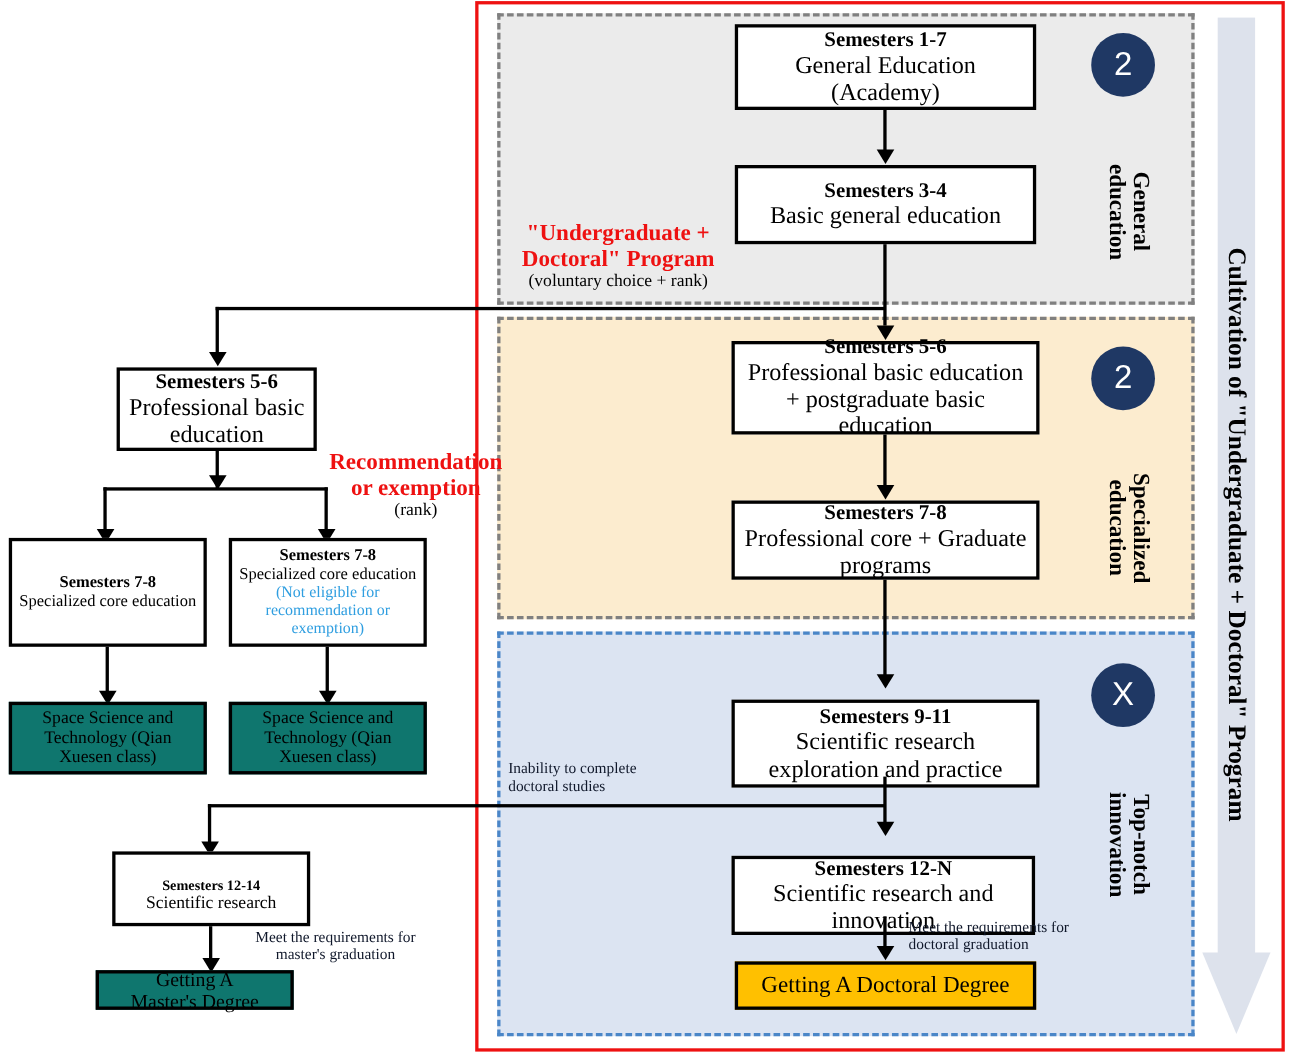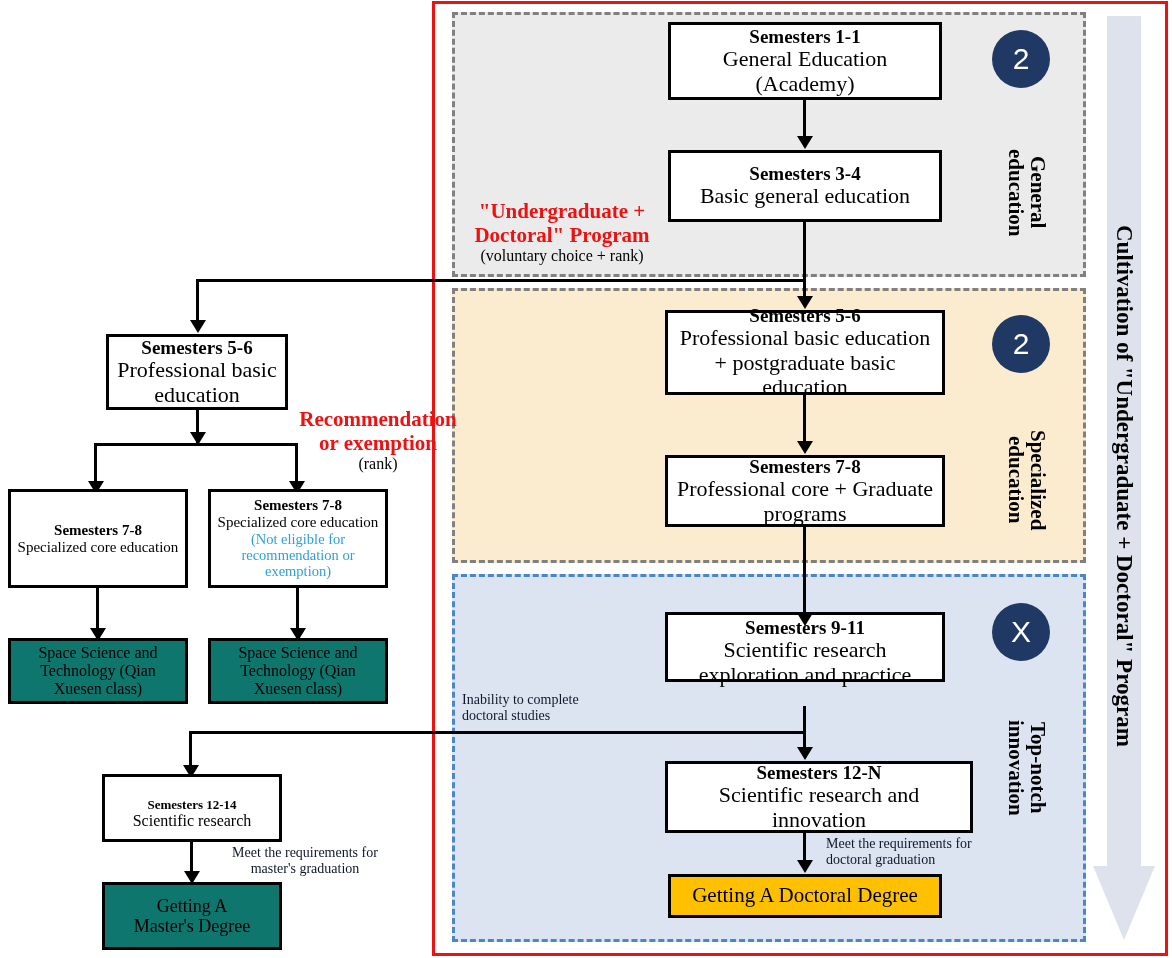--- a/index.html
+++ b/index.html
@@ -223,45 +223,45 @@
   <div class="badge" style="left:992px; top:603px;">X</div>
 
   <div class="vlabel" style="left:995px; top:120px; width:54px; height:145px;">General
 education</div>
   <div class="vlabel" style="left:995px; top:400px; width:54px; height:160px;">Specialized
 education</div>
   <div class="vlabel" style="left:995px; top:690px; width:54px; height:155px;">Top-notch
 innovation</div>
 
   <div class="nbox" style="left:668px; top:22px; width:274px; height:78px;">
-    <div class="ttl">Semesters 1-1</div>
+    <div class="ttl">Semesters 1-7</div>
     <div class="sub">General Education (Academy)</div>
   </div>
 
   <div class="nbox" style="left:668px; top:150px; width:274px; height:72px;">
     <div class="ttl">Semesters 3-4</div>
     <div class="sub">Basic general education</div>
   </div>
 
   <div class="nbox" style="left:665px; top:310px; width:280px; height:85px;">
     <div class="ttl">Semesters 5-6</div>
     <div class="sub">Professional basic education + postgraduate basic education</div>
   </div>
 
   <div class="nbox" style="left:665px; top:455px; width:280px; height:72px;">
     <div class="ttl">Semesters 7-8</div>
     <div class="sub">Professional core + Graduate programs</div>
   </div>
 
-  <div class="nbox" style="left:665px; top:612px; width:280px; height:70px;justify-content:space-between;">
+  <div class="nbox" style="left:665px; top:636px; width:280px; height:80px;">
     <div class="ttl">Semesters 9-11</div>
     <div class="sub">Scientific research exploration and practice</div>
   </div>
 
-  <div class="nbox" style="left:665px; top:761px; width:308px; height:72px;">
+  <div class="nbox" style="left:665px; top:778px; width:276px; height:72px;">
     <div class="ttl">Semesters 12-N</div>
     <div class="sub">Scientific research and innovation</div>
   </div>
 
   <div class="nbox amber" style="left:668px; top:874px; width:274px; height:44px;">
     <div class="sub">Getting A Doctoral Degree</div>
   </div>
 
   <div class="vline" style="left:803px; top:100px; height:37px;"></div>
   <div class="arrowhead" style="left:797px; top:136px;"></div>
@@ -354,21 +354,21 @@
   </div>
 
   <div class="vline" style="left:190px; top:842px; height:32px;"></div>
   <div class="arrowhead" style="left:184px; top:871px;"></div>
 
   <div class="tlabel note ctr" style="left:210px; top:845px; width:190px;">
     <span>Meet the requirements for</span><br>
     <span>master's graduation</span>
   </div>
 
-  <div class="nbox lightblue degree" style="left:102px; top:882px; width:180px; height:68px;">
+  <div class="nbox lightblue degree" style="left:87px; top:882px; width:180px; height:36px;">
     <div class="sub">Getting A</div>
     <div class="sub">Master's Degree</div>
   </div>
 
   <div class="bigarrow">
     <div class="shaft"></div>
     <div class="head"></div>
     <div class="atext">Cultivation of "Undergraduate + Doctoral" Program</div>
   </div>
 

